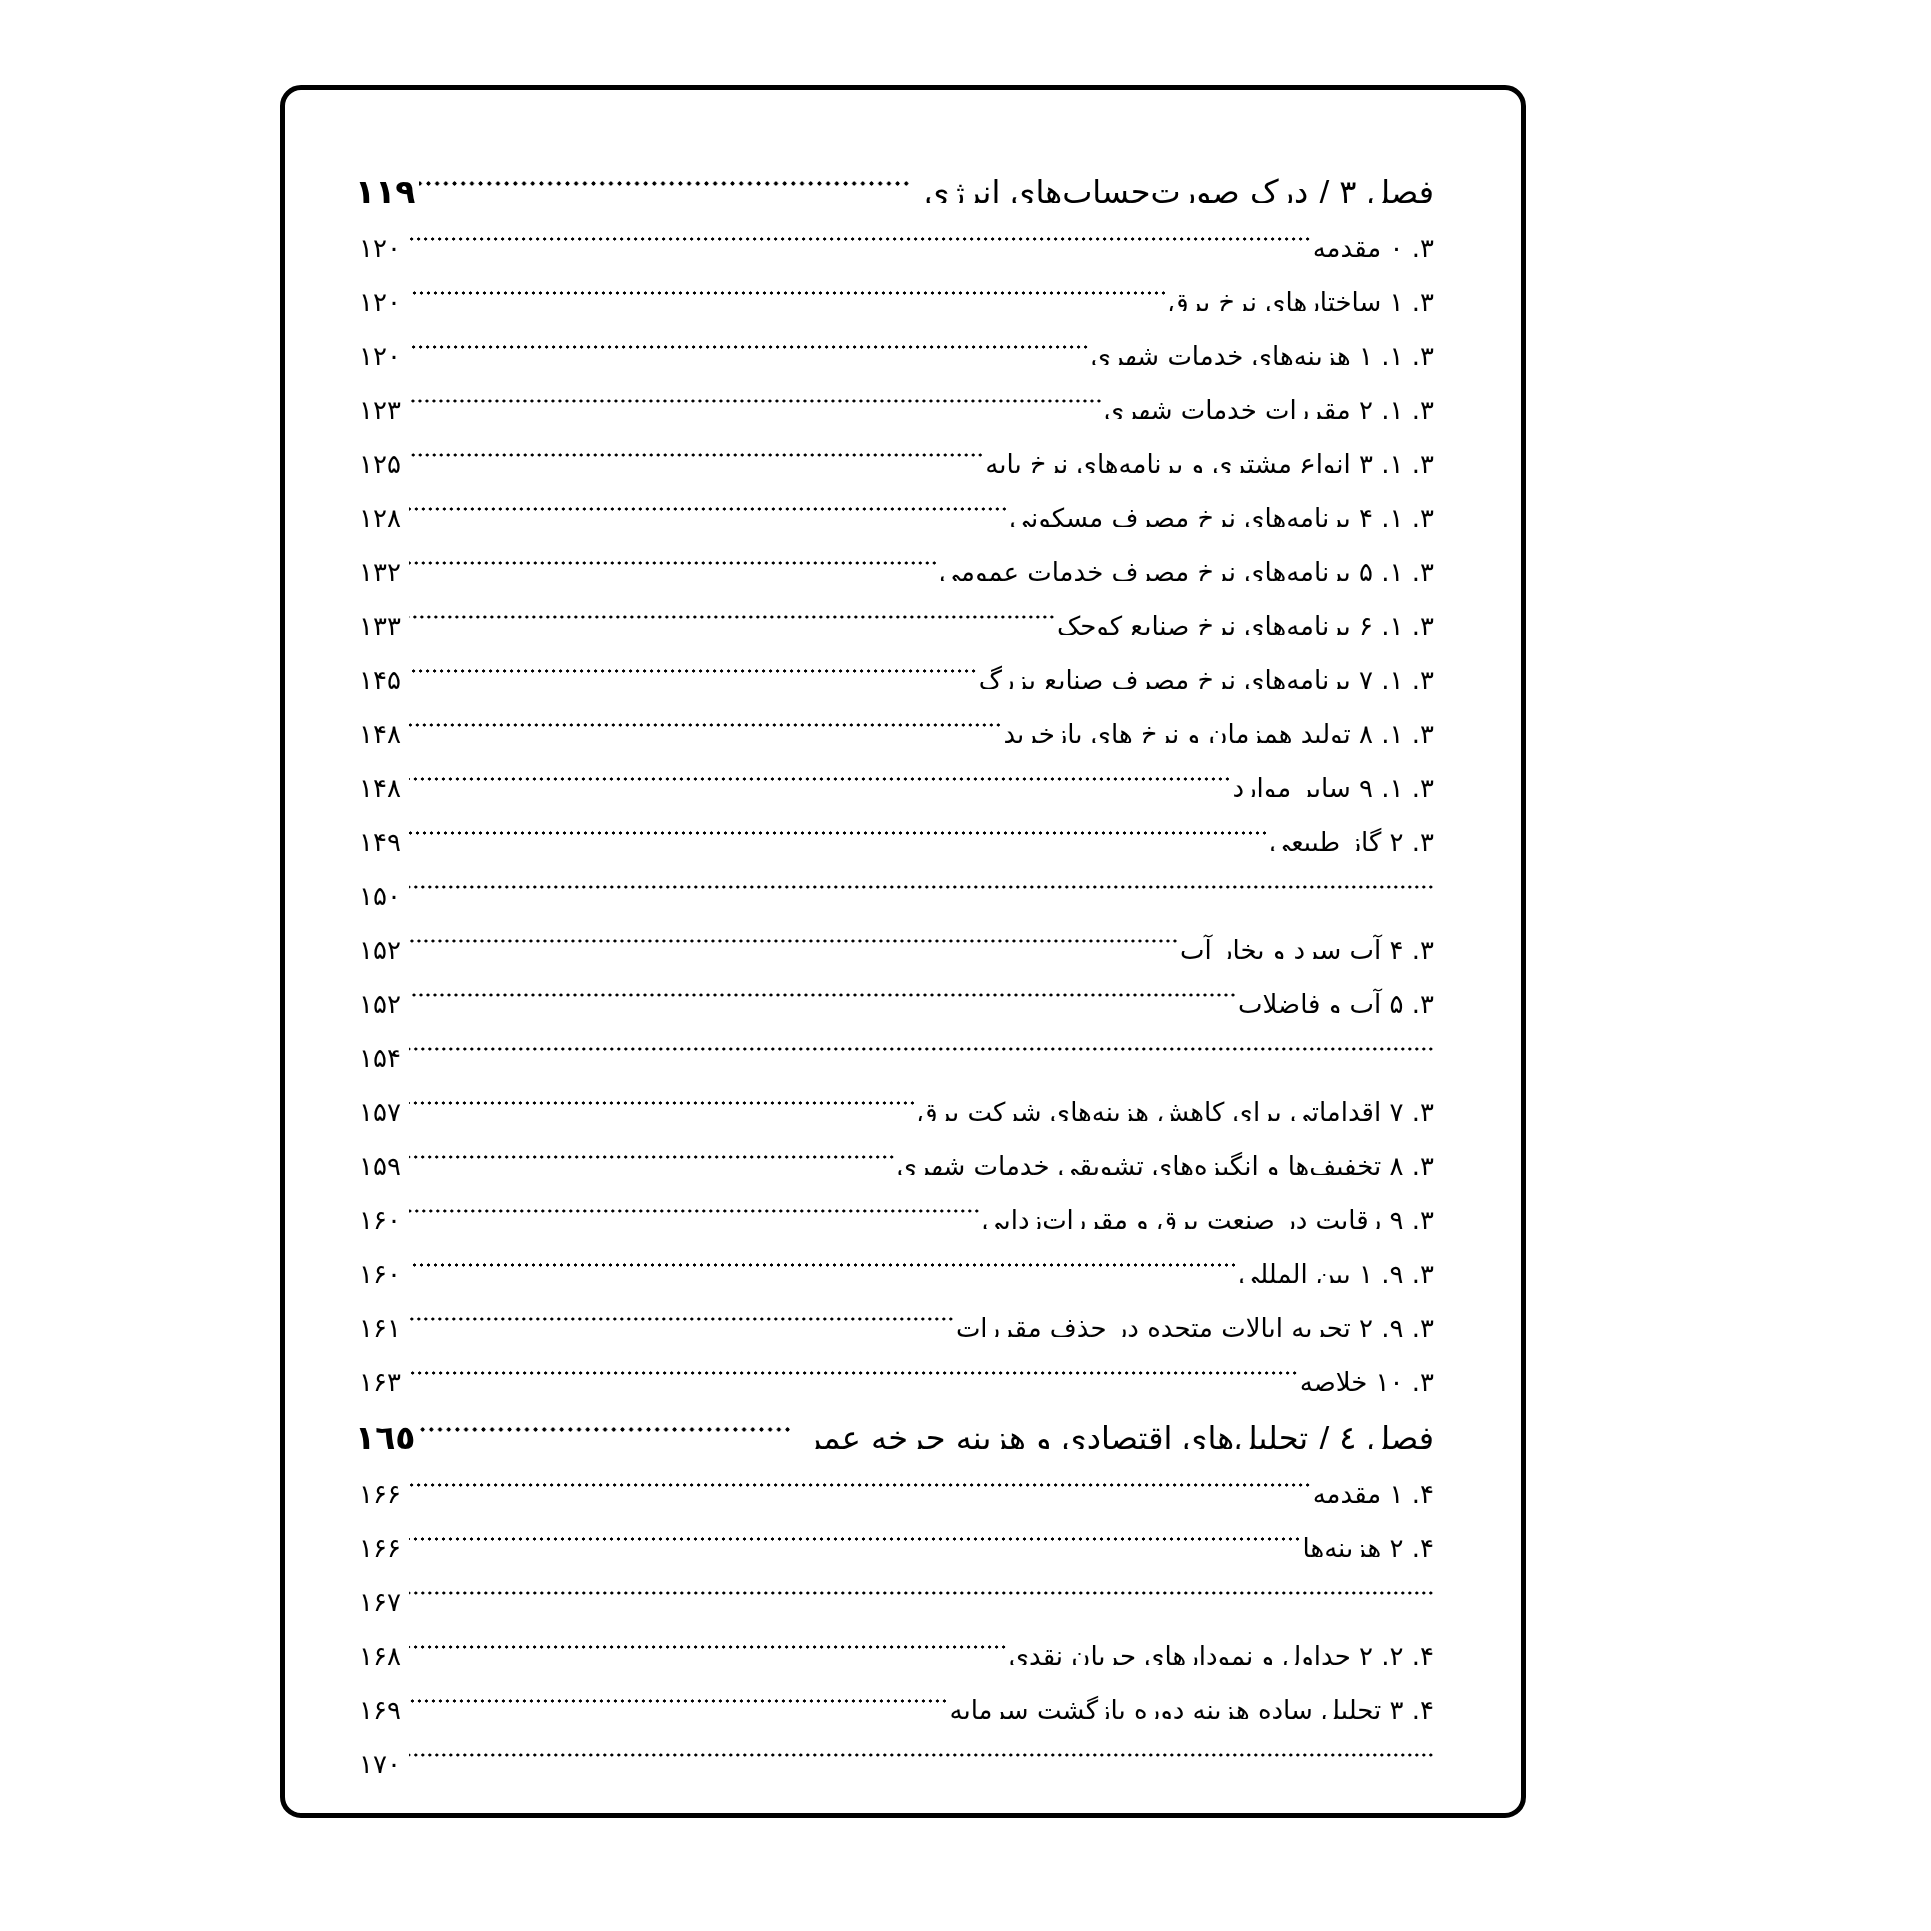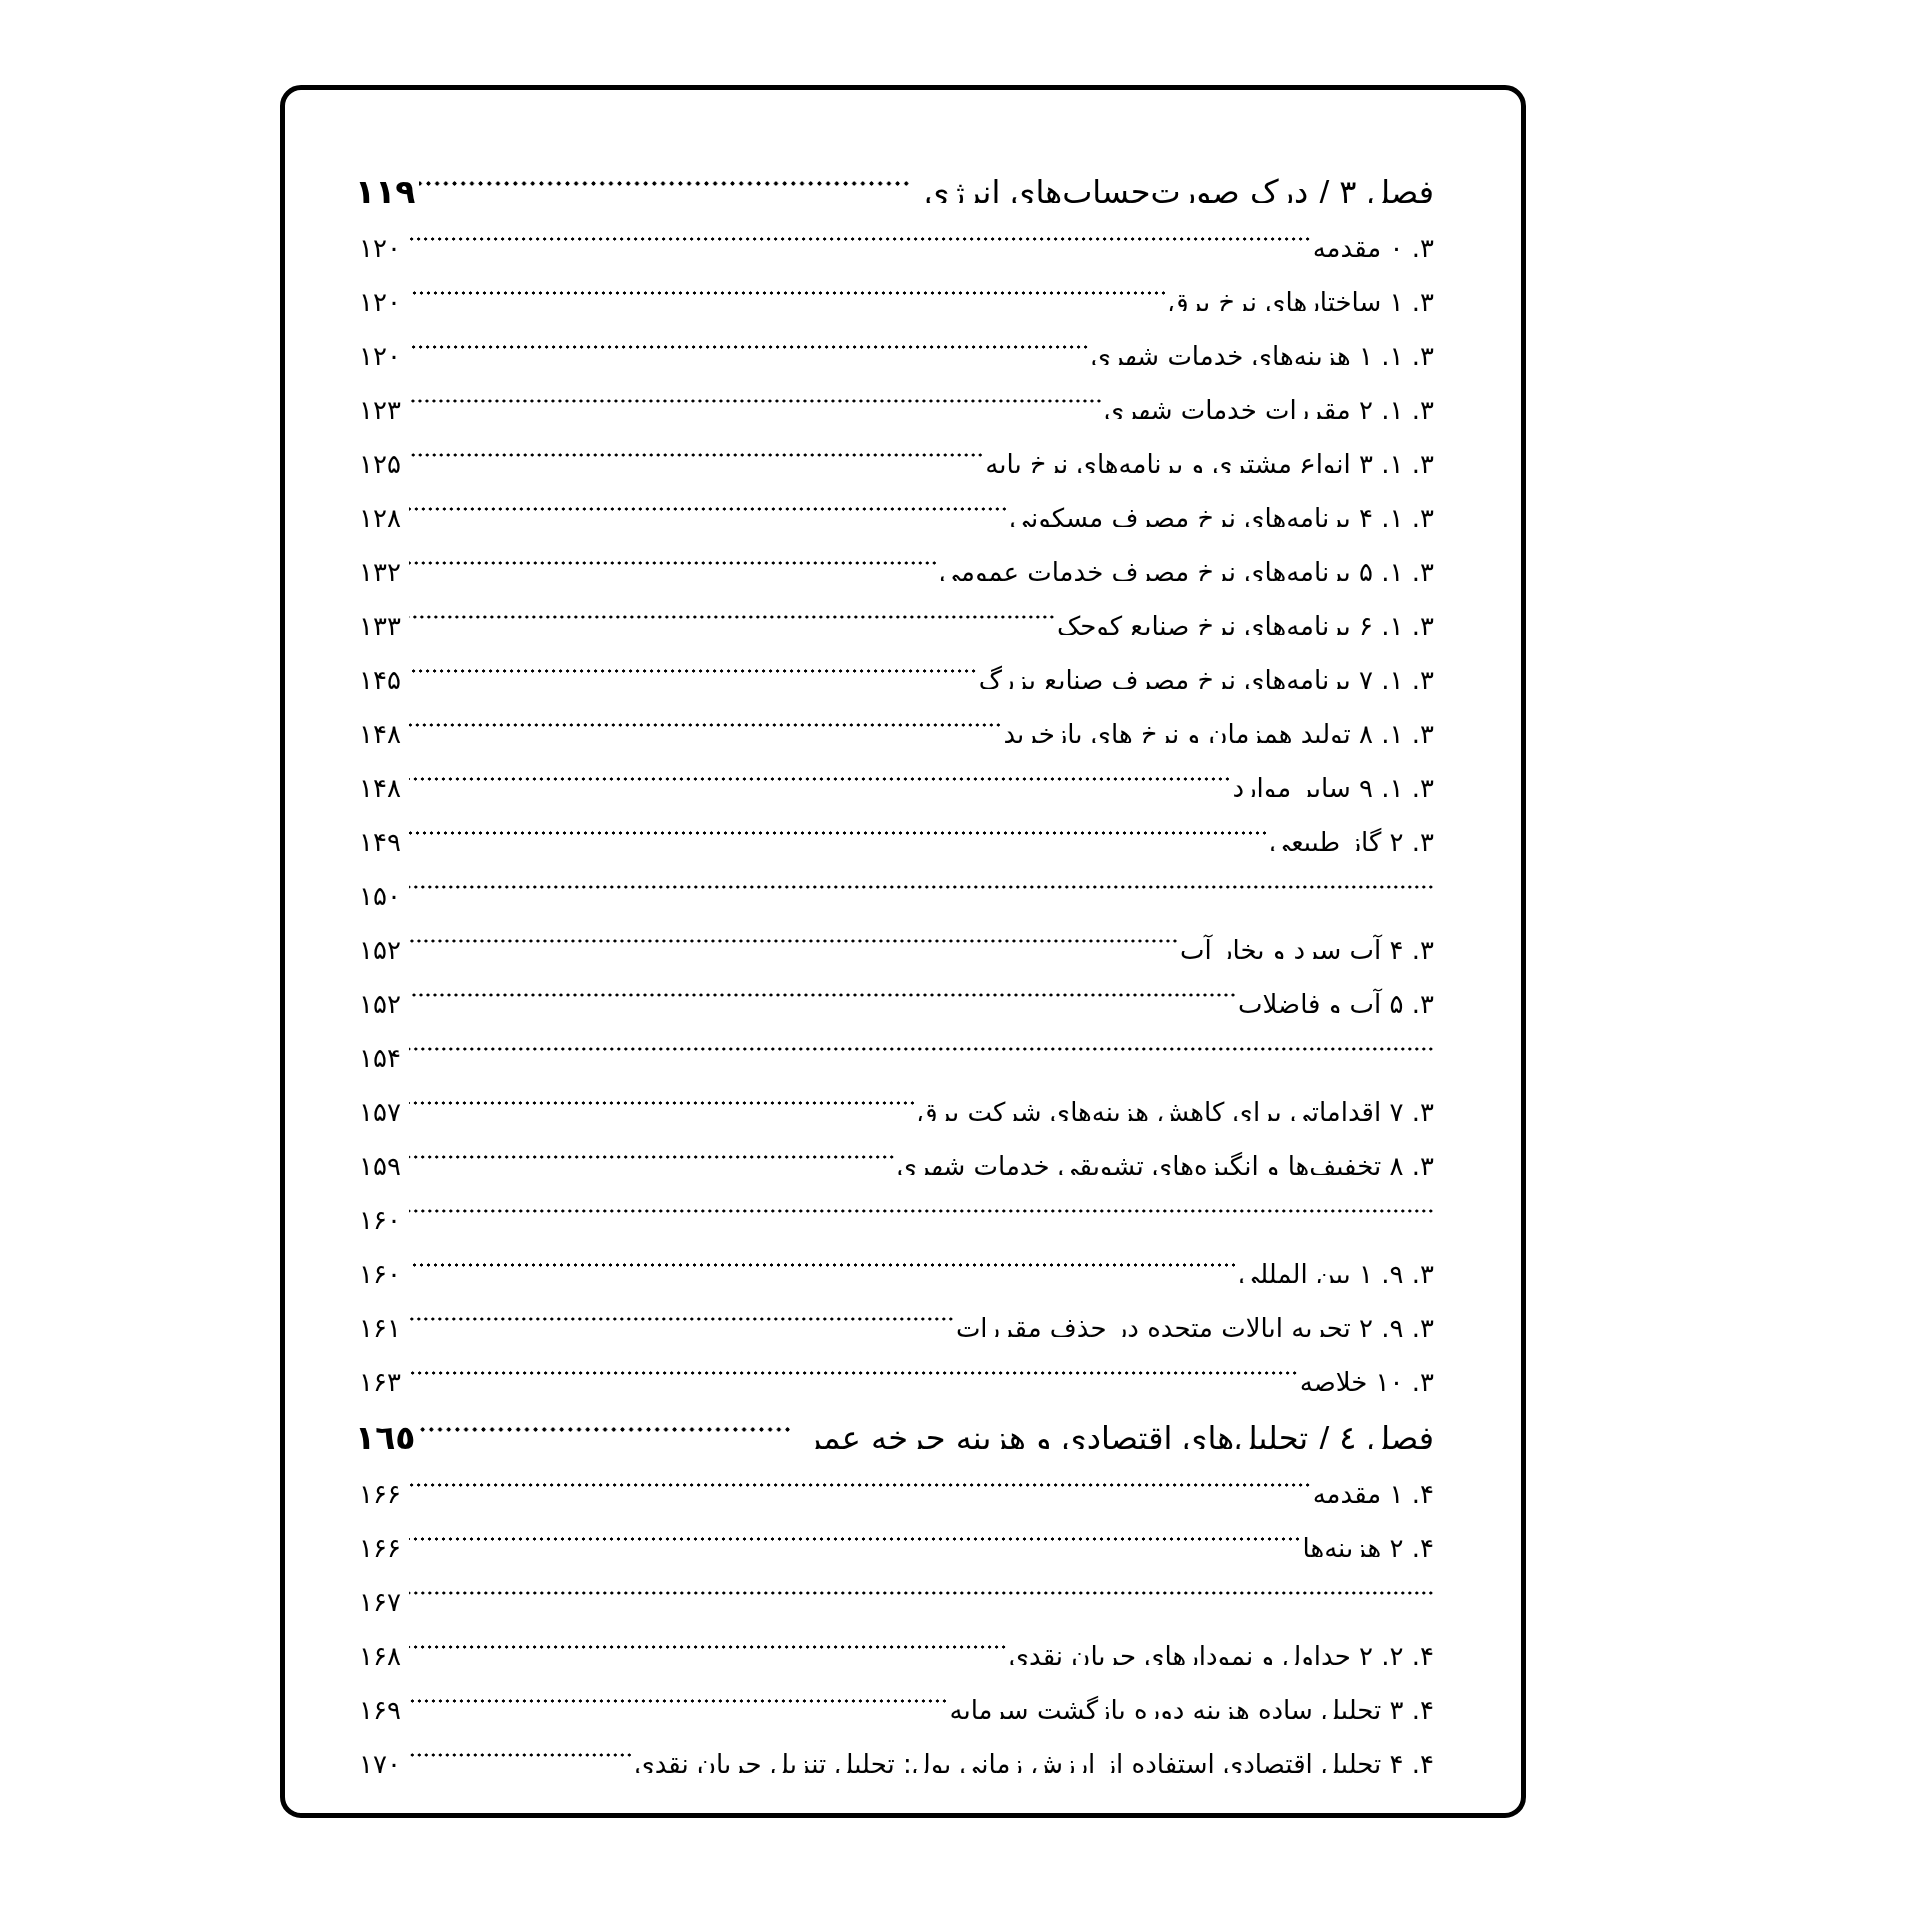--- a/index.html
+++ b/index.html
@@ -187,20 +187,21 @@
     <span class="title">۳. ۷ اقداماتی برای کاهش هزینه‌های شرکت برق</span>
     <span class="leader"></span>
     <span class="page">۱۵۷</span>
   </div>
   <div class="row">
     <span class="title">۳. ۸ تخفیف‌ها و انگیزه‌های تشویقی خدمات شهری</span>
     <span class="leader"></span>
     <span class="page">۱۵۹</span>
   </div>
   <div class="row">
+    <span class="title">۳. ۹ رقابت در صنعت برق و مقررات‌زدایی</span>
     <span class="leader"></span>
     <span class="page">۱۶۰</span>
   </div>
   <div class="row">
     <span class="title">۳. ۹. ۱ بین المللی</span>
     <span class="leader"></span>
     <span class="page">۱۶۰</span>
   </div>
   <div class="row">
     <span class="title">۳. ۹. ۲ تجربه ایالات متحده در حذف مقررات</span>
@@ -235,18 +236,17 @@
     <span class="title">۴. ۲. ۲ جداول و نمودارهای جریان نقدی</span>
     <span class="leader"></span>
     <span class="page">۱۶۸</span>
   </div>
   <div class="row">
     <span class="title">۴. ۳ تحلیل ساده هزینه دوره بازگشت سرمایه</span>
     <span class="leader"></span>
     <span class="page">۱۶۹</span>
   </div>
   <div class="row">
-    <span class="title">۴. ۴ تحلیل اقتصادی استفاده از ارزش زمانی پول: تحلیل تنزیل جریان نقدی</span>
     <span class="leader"></span>
     <span class="page">۱۷۰</span>
   </div>
 </div>
 
 
 </body></html>

